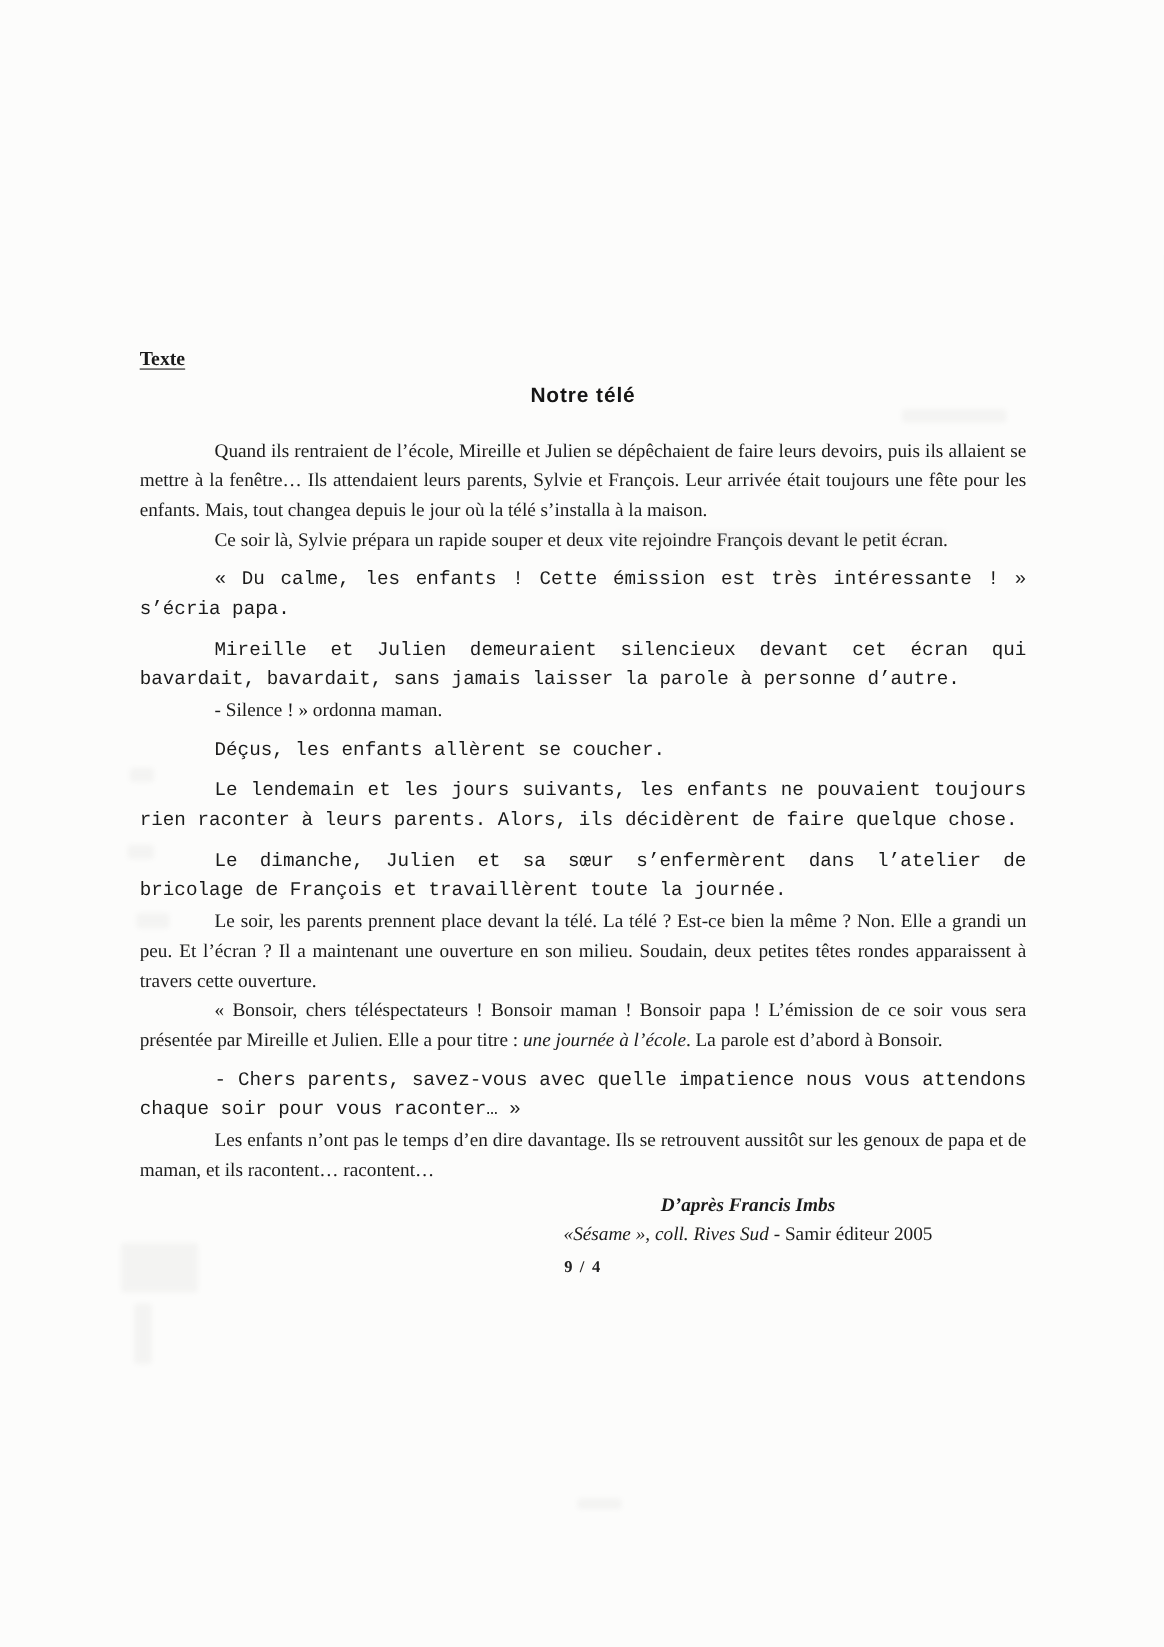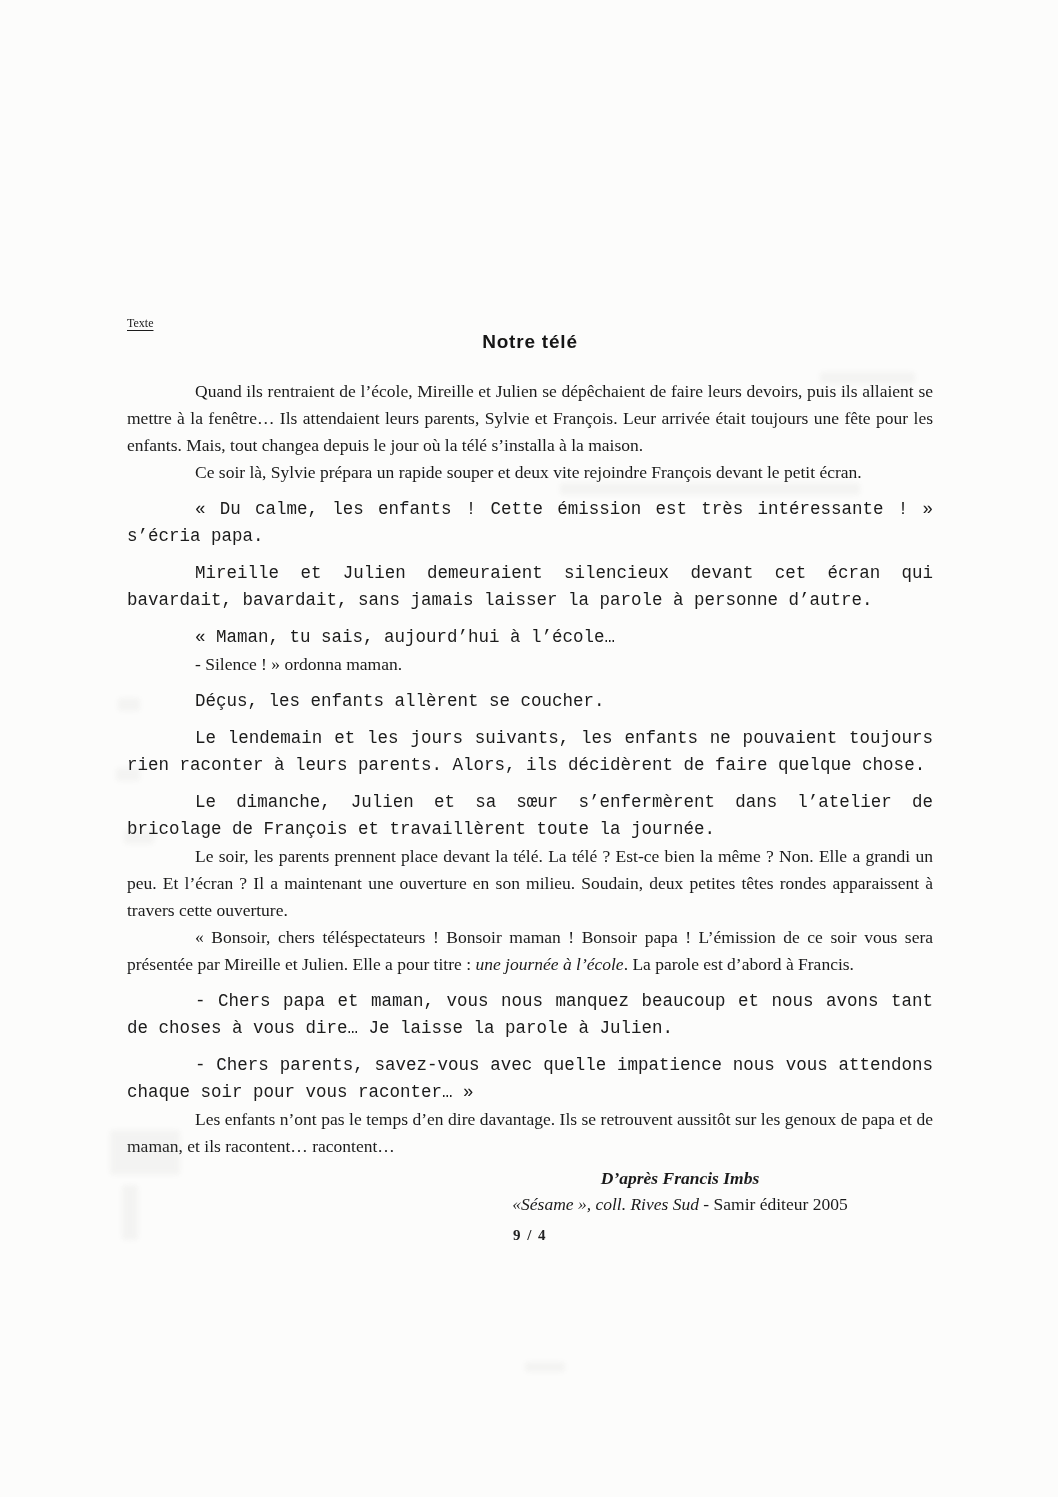--- a/index.html
+++ b/index.html
@@ -16,33 +16,34 @@
     inset: 0;
     background: #fcfcfb;
   }
   .content {
     position: absolute;
     left: 127px;
     top: 316px;
     width: 806px;
   }
   .section-label {
-    font-size: 12px;
-    font-weight: normal;
+    font-size: 18px;
+    font-weight: bold;
   }
   .section-label .lbl {
     text-decoration: underline;
     text-underline-offset: 3px;
   }
   .doc-title {
     text-align: center;
     font-family: "Liberation Sans", sans-serif;
     font-weight: 700;
     font-size: 19px;
     letter-spacing: 0.8px;
+    margin-top: 12px;
     color: #161616;
   }
   .body-text {
     margin-top: 25px;
     font-size: 17.5px;
     line-height: 27px;
     text-align: justify;
   }
   p.para { text-indent: 68px; }
   p.para.gap { margin-top: 10px; font-family: Liberation Mono, monospace; }
@@ -90,28 +91,26 @@
       <span class="lbl">Texte</span>
     </div>
 
     <h1 class="doc-title">Notre télé</h1>
 
     <div class="body-text">
         <p class="para"><span>Quand ils rentraient de l’école, Mireille et Julien se dépêchaient de faire leurs devoirs, puis ils allaient se mettre à la fenêtre… Ils attendaient leurs parents, Sylvie et François. Leur arrivée était toujours une fête pour les enfants. Mais, tout changea depuis le jour où la télé s’installa à la maison.</span></p>
         <p class="para"><span>Ce soir là, Sylvie prépara un rapide souper et deux vite rejoindre François devant le petit écran.</span></p>
         <p class="para gap"><span>« Du calme, les enfants ! Cette émission est très intéressante ! » s’écria papa.</span></p>
         <p class="para gap"><span>Mireille et Julien demeuraient silencieux devant cet écran qui bavardait, bavardait, sans jamais laisser la parole à personne d’autre.</span></p>
-        <p class="para gap"><span>« Maman, tu sais, aujourd’hui à l’école…</span></p>
         <p class="para"><span>- Silence ! » ordonna maman.</span></p>
         <p class="para gap"><span>Déçus, les enfants allèrent se coucher.</span></p>
         <p class="para gap"><span>Le lendemain et les jours suivants, les enfants ne pouvaient toujours rien raconter à leurs parents. Alors, ils décidèrent de faire quelque chose.</span></p>
         <p class="para gap"><span>Le dimanche, Julien et sa sœur s’enfermèrent dans l’atelier de bricolage de François et travaillèrent toute la journée.</span></p>
         <p class="para"><span>Le soir, les parents prennent place devant la télé. La télé ? Est-ce bien la même ? Non. Elle a grandi un peu. Et l’écran ? Il a maintenant une ouverture en son milieu. Soudain, deux petites têtes rondes apparaissent à travers cette ouverture.</span></p>
-        <p class="para"><span>« Bonsoir, chers téléspectateurs ! Bonsoir maman ! Bonsoir papa ! L’émission de ce soir vous sera présentée par Mireille et Julien. Elle a pour titre : </span><span class="it">une journée à l’école</span><span>. La parole est d’abord à Francis.</span></p>
-        <p class="para gap"><span>- Chers papa et maman, vous nous manquez beaucoup et nous avons tant de choses à vous dire… Je laisse la parole à Julien.</span></p>
+        <p class="para"><span>« Bonsoir, chers téléspectateurs ! Bonsoir maman ! Bonsoir papa ! L’émission de ce soir vous sera présentée par Mireille et Julien. Elle a pour titre : </span><span class="it">une journée à l’école</span><span>. La parole est d’abord à Bonsoir.</span></p>
         <p class="para gap"><span>- Chers parents, savez-vous avec quelle impatience nous vous attendons chaque soir pour vous raconter… »</span></p>
         <p class="para"><span>Les enfants n’ont pas le temps d’en dire davantage. Ils se retrouvent aussitôt sur les genoux de papa et de maman, et ils racontent… racontent…</span></p>
       </div>
 
     <div class="attribution">D’après Francis Imbs</div>
 
     <div class="source">
       <span class="it">«Sésame », coll. Rives Sud -</span><span> Samir éditeur 2005</span>
     </div>
 

